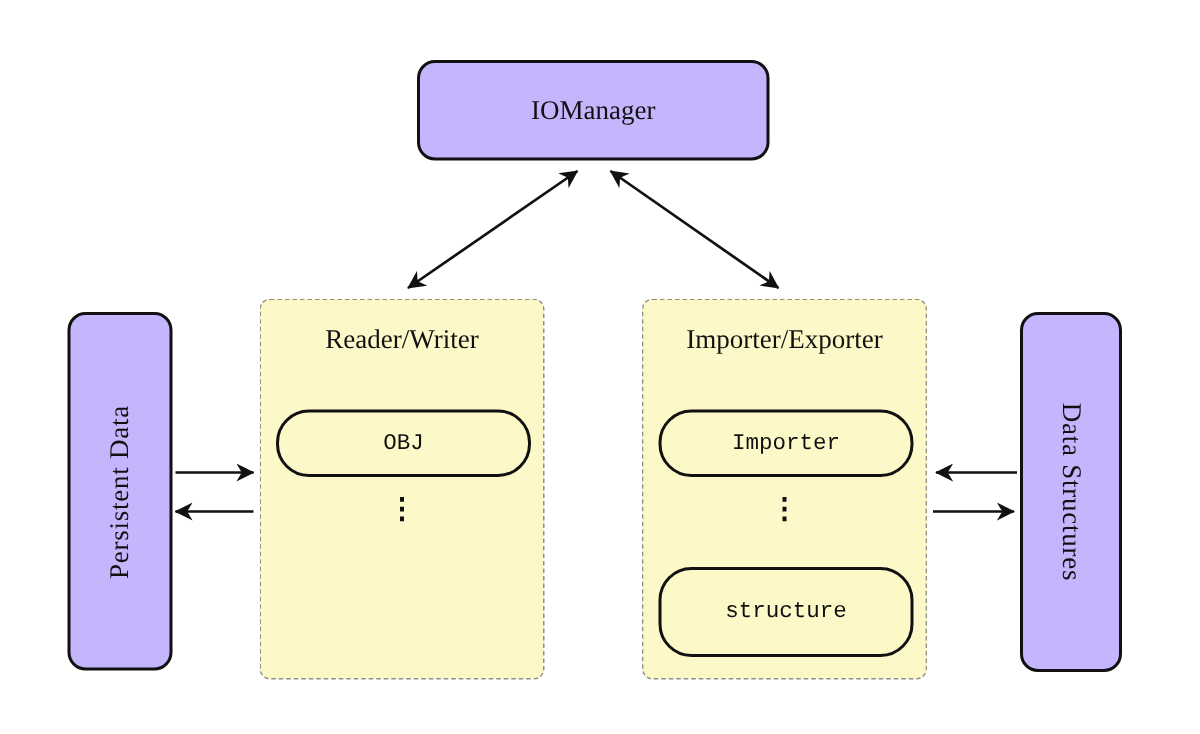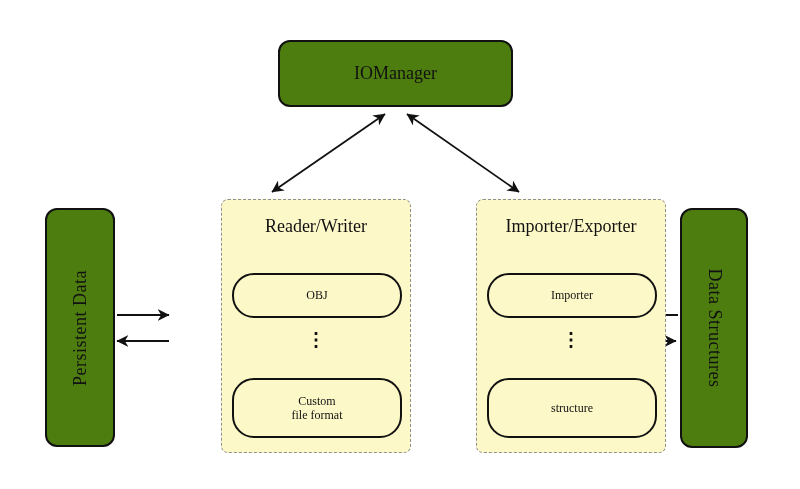--- a/index.html
+++ b/index.html
@@ -25,21 +25,21 @@
   .node {
     position: absolute;
     box-sizing: border-box;
     border: 2.5px solid #111111;
     display: flex;
     align-items: center;
     justify-content: center;
     text-align: center;
   }
   .white-node {
-    background: #4d7c0f;
+    background: #c4b5fd;
     border-radius: 12px;
     font-size: 18px;
   }
   .io-manager { left: 278px; top: 40px; width: 235px; height: 67px; }
   .side-node { border-radius: 12px; }
   .persistent { left: 45px; top: 208px; width: 70px; height: 239px; }
   .datastructs { left: 680px; top: 208px; width: 68px; height: 240px; }
   .side-node .rot {
     position: absolute;
     left: 50%; top: 50%;
@@ -50,40 +50,40 @@
   .persistent .rot { transform: translate(-50%, -50%) rotate(-90deg); }
   .datastructs .rot { transform: translate(-50%, -50%) rotate(90deg); }
   .group {
     position: absolute;
     box-sizing: border-box;
     width: 190px;
     height: 254px;
     background: #FDF8C8;
     border: 1.6px dashed #8f8f8f;
     border-radius: 7px;
-    margin-left: 48px;
   }
   .group-reader { left: 173px; top: 199px; }
   .group-importer { left: 428px; top: 199px; padding-left: 48px; }
   .group-label {
     position: absolute;
     left: 0; right: 0;
     top: 16px;
     text-align: center;
     font-size: 18px;
     white-space: nowrap;
   }
   .yellow-node {
     background: #FDF8C8;
     border-radius: 22px;
-    font-size: 12px;
+    font-size: 15px;
     left: 10px;
     width: 170px;
     flex-direction: column;
     line-height: 1.2;
+    font-family: Liberation Mono, monospace;
   }
   .item-top { top: 73px; height: 45px; }
   .item-bottom { top: 178px; height: 60px; }
   .ellipsis {
     position: absolute;
     left: 0; right: 0;
     top: 130px;
     text-align: center;
     font-size: 19px;
     line-height: 1.1;
@@ -116,24 +116,20 @@
   <div class="node white-node side-node persistent">
     <span class="rot">Persistent Data</span>
   </div>
 
   <div class="group group-reader">
     <div class="group-label">Reader/Writer</div>
     <div class="node yellow-node item-top">
       <span>OBJ</span>
     </div>
     <div class="ellipsis">⋮</div>
-    <div class="node yellow-node item-bottom">
-      <span>Custom</span>
-      <span>file format</span>
-    </div>
   </div>
 
   <div class="group group-importer">
     <div class="group-label">Importer/Exporter</div>
     <div class="node yellow-node item-top">
       <span>Importer</span>
     </div>
     <div class="ellipsis">⋮</div>
     <div class="node yellow-node item-bottom">
       <span>structure</span>

